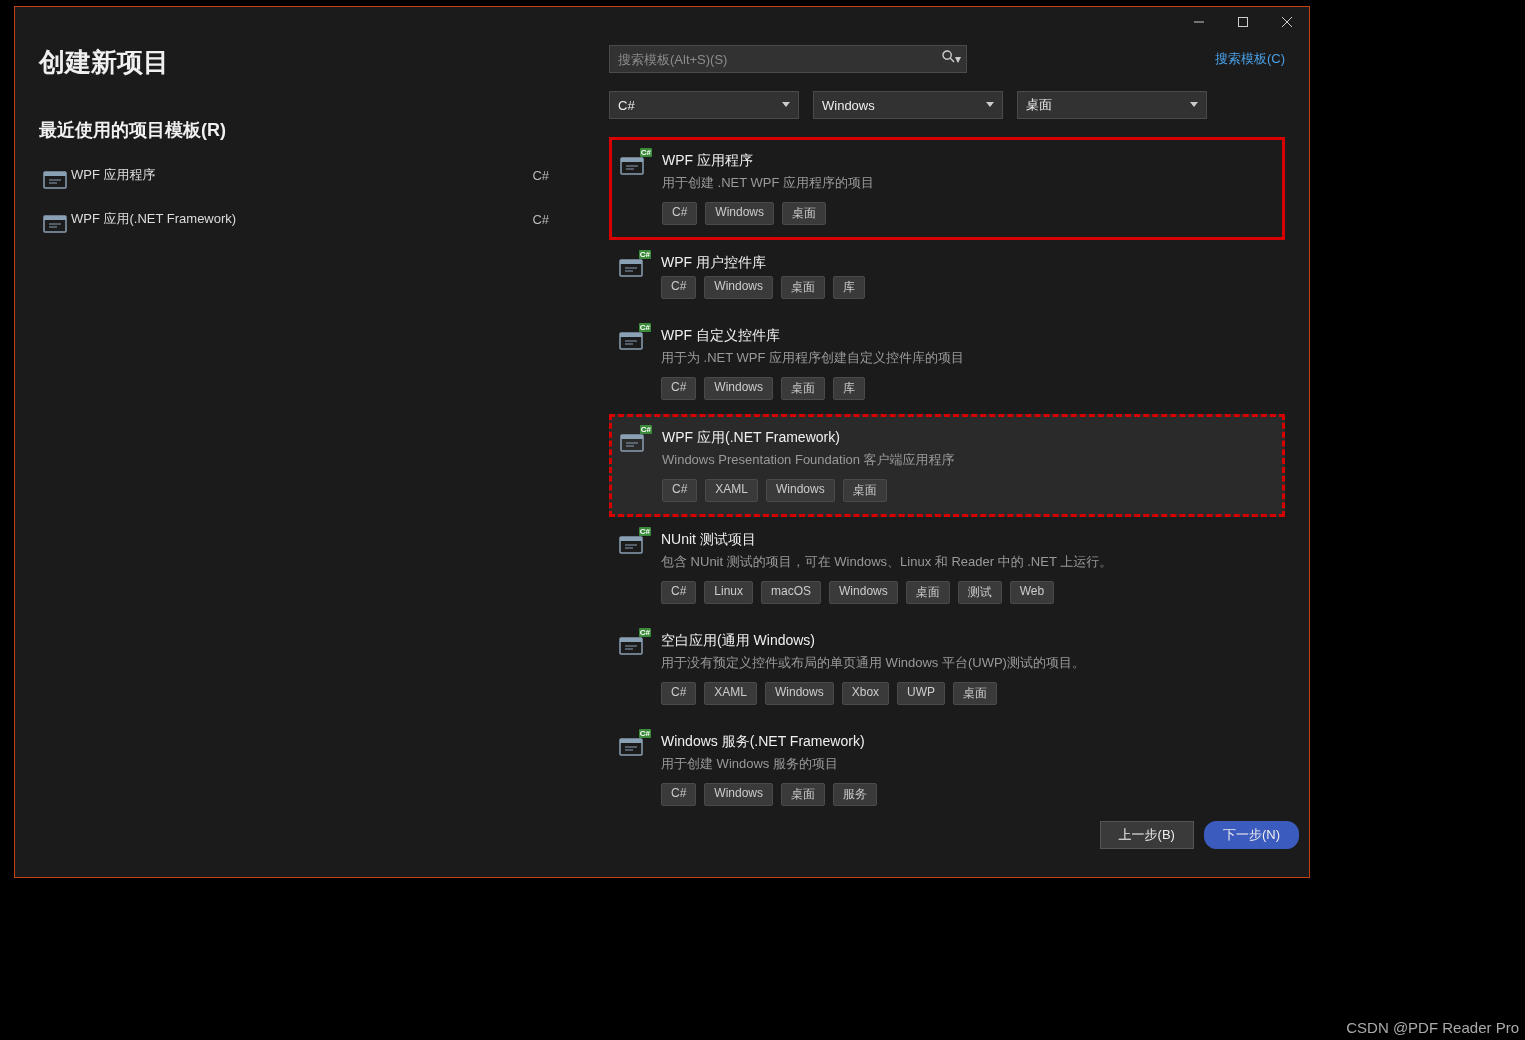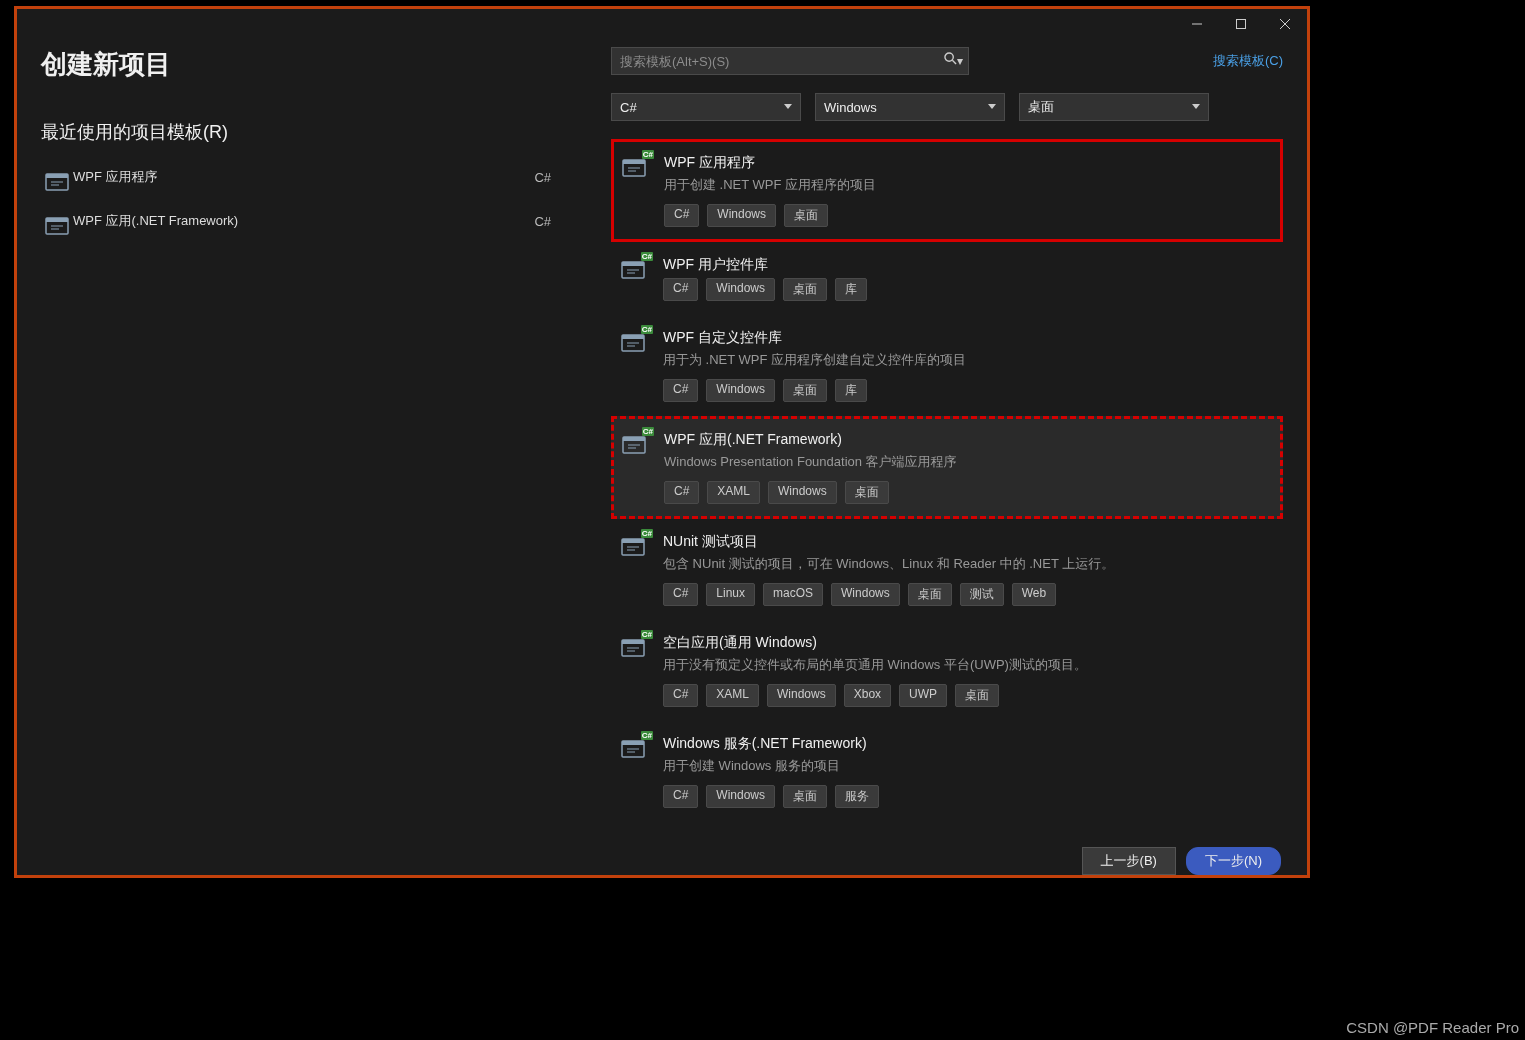--- a/index.html
+++ b/index.html
@@ -1,24 +1,24 @@
 <!DOCTYPE html>
 <html><head>
 <meta charset="utf-8">
 <style>
   * { margin:0; padding:0; box-sizing:border-box; font-family:"Segoe UI","Microsoft YaHei",sans-serif; }
   body { background:#000; width:1525px; height:1040px; overflow:hidden; }
-  .window { position:absolute; left:14px; top:6px; width:1296px; height:872px; background:#1b1b1b; border:3px solid #c2410c; display:flex; flex-direction:column; }
+  .window { position:absolute; left:14px; top:6px; width:1296px; height:872px; background:#1b1b1b; border:1px solid #c2410c; display:flex; flex-direction:column; }
   .titlebar { height:30px; display:flex; justify-content:flex-end; align-items:center; }
   .titlebar .btn { width:44px; height:30px; display:flex; align-items:center; justify-content:center; color:#ccc; font-size:10px; }
   .titlebar .btn svg { width:10px; height:10px; stroke:#ccc; stroke-width:1; fill:none; }
   .content { flex:1; display:flex; padding:8px 24px 0 24px; gap:50px; overflow:hidden; }
   .left-pane { width:520px; flex-shrink:0; }
   .left-pane h1 { color:#f0f0f0; font-size:26px; font-weight:600; margin-bottom:38px; }
-  .left-pane h2 { color:#f0f0f0; font-size:18px; font-weight:400; margin-bottom:18px; }
+  .left-pane h2 { color:#f0f0f0; font-size:18px; font-weight:700; margin-bottom:18px; }
   .recent-list { display:flex; flex-direction:column; gap:14px; }
   .recent-item { display:flex; align-items:center; height:30px; padding:0 4px; }
   .recent-item .ic { width:18px; height:14px; margin-right:10px; }
   .recent-item .lbl { color:#ddd; font-size:13px; flex:1; }
   .recent-item .badge { color:#bbb; font-size:13px; padding:2px 6px; }
   .right-pane { flex:1; display:flex; flex-direction:column; min-width:0; }
   .search-row { display:flex; align-items:center; gap:19px; }
   .searchbox { position:relative; width:358px; }
   .searchbox input { width:100%; height:28px; background:#323232; border:1px solid #4a4a4a; color:#eee; padding:0 28px 0 8px; font-size:13px; }
   .searchbox input::placeholder { color:#8c8c8c; }
@@ -32,21 +32,21 @@
   .tpl-item { display:flex; padding:12px 10px 12px 8px; gap:12px; border:2px solid transparent; }
   .tpl-item.hl-solid { border:3px solid #d60000; }
   .tpl-item.hl-dashed { border:3px dashed #d60000; background:#2a2a2a; }
   .tpl-icon { width:30px; height:26px; flex-shrink:0; position:relative; margin-top:2px; }
   .tpl-icon .cs { position:absolute; right:-2px; top:-6px; background:#3b8b3b; color:#fff; font-size:8px; font-weight:bold; padding:0 1px; border-radius:1px; line-height:9px; }
   .tpl-body { flex:1; }
   .tpl-title { color:#f0f0f0; font-size:14px; margin-bottom:4px; }
   .tpl-desc { color:#999; font-size:13px; margin-bottom:10px; }
   .tags { display:flex; gap:8px; flex-wrap:wrap; }
   .tag { background:#3a3a3a; border:1px solid #4a4a4a; color:#ccc; font-size:12px; padding:2px 9px; border-radius:2px; }
-  .footer { height:56px; display:flex; justify-content:flex-end; align-items:flex-end; gap:10px; padding-right:26px; }
+  .footer { height:56px; display:flex; justify-content:flex-end; align-items:flex-start; gap:10px; padding-right:10px; }
   .nav-btn { height:28px; padding:0 18px; color:#eee; font-size:13px; border:1px solid #555; background:#3a3a3a; display:flex; align-items:center; }
   .nav-btn.primary { background:#3b5bbf; border-color:#3b5bbf;border-radius:12px; }
   .watermark { position:absolute; right:6px; bottom:4px; color:#aaa; font-size:15px; font-family:"Segoe UI",sans-serif; }
   svg.wpf-icon { width:28px; height:22px; }
 </style>
 </head>
 <body>
 
 <div class="window">
   <div class="titlebar">

